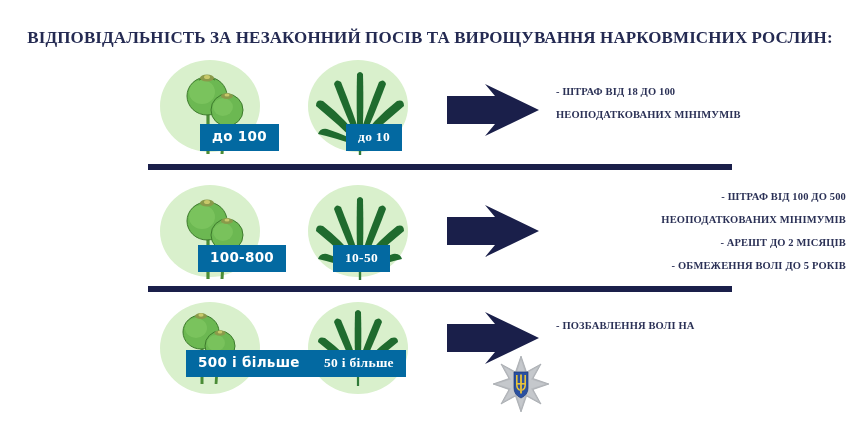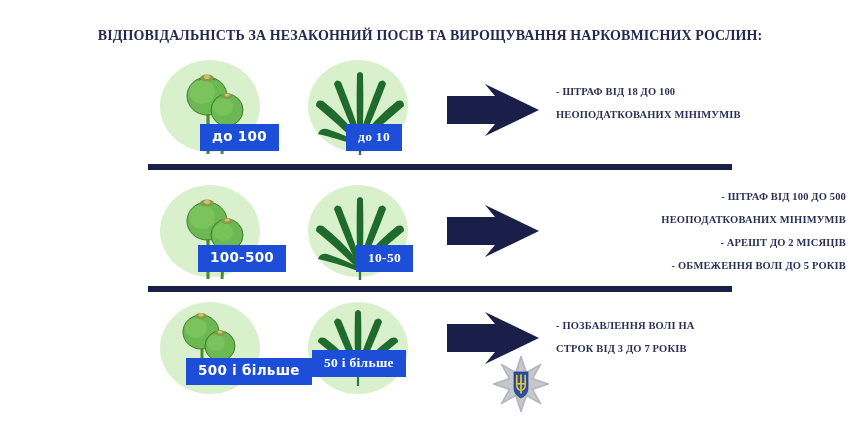--- a/index.html
+++ b/index.html
@@ -24,21 +24,21 @@
 
   
   .title {
     position: absolute;
     left: 0;
     top: 28px;
     width: 860px;
     text-align: center;
     font-family: "Liberation Serif", serif;
     font-weight: bold;
-    font-size: 14px;
+    font-size: 17px;
     letter-spacing: 0.1px;
     color: #242a52;
     white-space: nowrap;
   }
 
   
   .row {
     position: absolute;
     left: 0;
     width: 860px;
@@ -69,37 +69,37 @@
     position: absolute;
     left: 0;
     top: 0;
     width: 120px;
     height: 100px;
   }
 
   
   .badge {
     position: absolute;
-    background: #1d4ed8;
+    background: #0369a1;
     color: #ffffff;
     font-family: "DejaVu Sans", sans-serif;
     font-weight: bold;
     font-size: 13.5px;
     letter-spacing: 0.3px;
     line-height: 1;
     padding: 6px 12px 7px 12px;
     white-space: nowrap;
     z-index: 5;
   }
   .badge.poppy-badge { left: 200px; top: 66px; }
   .badge.leaf-badge  { left: 346px; top: 66px; font-family: Liberation Serif, serif; }
-  #row-2 .badge.poppy-badge { left: 186px; top: 58px; }
+  #row-2 .badge.poppy-badge { left: 186px; top: 50px; }
   #row-2 .badge.leaf-badge  { left: 312px; top: 50px; }
   #row-1 .badge.poppy-badge { left: 198px; top: 62px; }
-  #row-1 .badge.leaf-badge  { left: 356px; top: 62px; }
+  #row-1 .badge.leaf-badge  { left: 333px; top: 62px; }
 
   
   .arrow {
     position: absolute;
     left: 445px;
     width: 96px;
     height: 56px;
   }
   #row-0 .arrow { top: 24px; }
   #row-1 .arrow { top: 20px; }
@@ -233,21 +233,21 @@
           <path d="M62 84 Q74 58 86 26 Q84 20 79 24 Q67 54 58 82 Z"></path>
           <path d="M58 86 Q38 66 16 48 Q16 41 23 43 Q47 62 62 84 Z"></path>
           <path d="M62 86 Q82 66 104 48 Q104 41 97 43 Q73 62 58 84 Z"></path>
           <path d="M58 88 Q36 80 18 76 Q20 70 27 71 Q48 78 62 86 Z"></path>
           <path d="M62 88 Q84 80 102 76 Q100 70 93 71 Q72 78 58 86 Z"></path>
         </g>
         <path d="M60 88 L60 97" stroke="#2f7a38" stroke-width="2.4" fill="none"></path>
       </svg>
     </div>
 
-    <div class="badge poppy-badge">100-500</div>
+    <div class="badge poppy-badge">100-800</div>
     <div class="badge leaf-badge">10-50</div>
 
     <svg class="arrow" viewBox="0 0 96 56">
       <path d="M2 14 L50 14 L40 2 L94 28 L40 54 L50 42 L2 42 Z" fill="#1a1f4a"></path>
     </svg>
 
     <div class="conseq">
       <div class="line">- ШТРАФ ВІД 100 ДО 500</div>
       <div class="line">НЕОПОДАТКОВАНИХ МІНІМУМІВ</div>
       <div class="line">- АРЕШТ ДО 2 МІСЯЦІВ</div>
@@ -295,21 +295,20 @@
 
     <div class="badge poppy-badge">500 і більше</div>
     <div class="badge leaf-badge">50 і більше</div>
 
     <svg class="arrow" viewBox="0 0 96 56">
       <path d="M2 14 L50 14 L40 2 L94 28 L40 54 L50 42 L2 42 Z" fill="#1a1f4a"></path>
     </svg>
 
     <div class="conseq">
       <div class="line">- ПОЗБАВЛЕННЯ ВОЛІ НА</div>
-      <div class="line">СТРОК ВІД 3 ДО 7 РОКІВ</div>
     </div>
   </div>
 
   <svg class="emblem" viewBox="0 0 60 62">
     <g transform="translate(30,29)">
       <path d="M0 -28 L5.5 -12 L20 -20 L12 -5.5 L28 0 L12 5.5 L20 20 L5.5 12 L0 28 L-5.5 12 L-20 20 L-12 5.5 L-28 0 L-12 -5.5 L-20 -20 L-5.5 -12 Z" fill="#b9bcc0" stroke="#a3a7ac" stroke-width="0.8"></path>
       <path d="M0 -24 L4.5 -10 L17 -17 L10 -4.5 L24 0 L10 4.5 L17 17 L4.5 10 L0 24 L-4.5 10 L-17 17 L-10 4.5 L-24 0 L-10 -4.5 L-17 -17 L-4.5 -10 Z" fill="#c9ccd0" opacity="0.75"></path>
       <path d="M-7 -12 L7 -12 L7 4 Q7 11 0 14 Q-7 11 -7 4 Z" fill="#2a50a0" stroke="#1d3a78" stroke-width="0.7"></path>
       <g fill="#e8c33a">
         <rect x="-0.9" y="-9.5" width="1.8" height="19"></rect>

